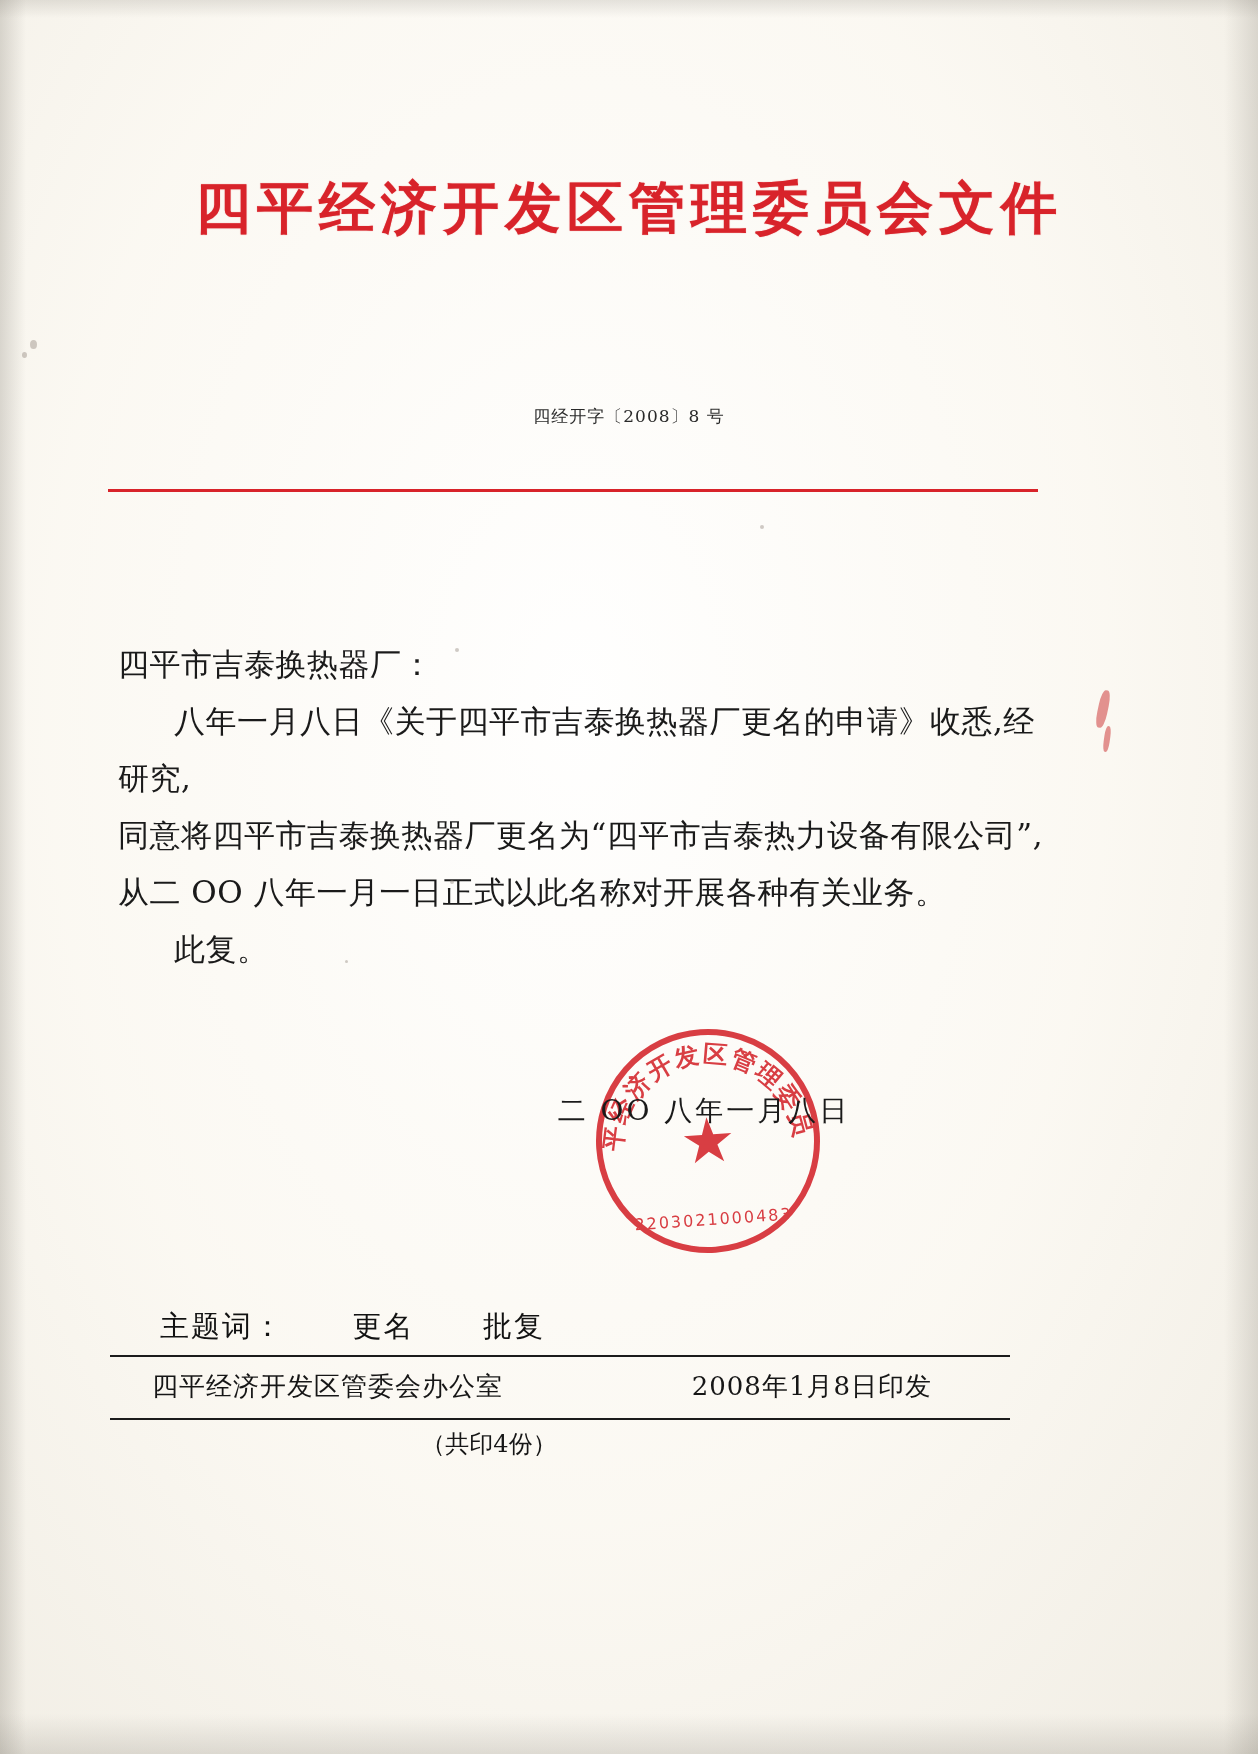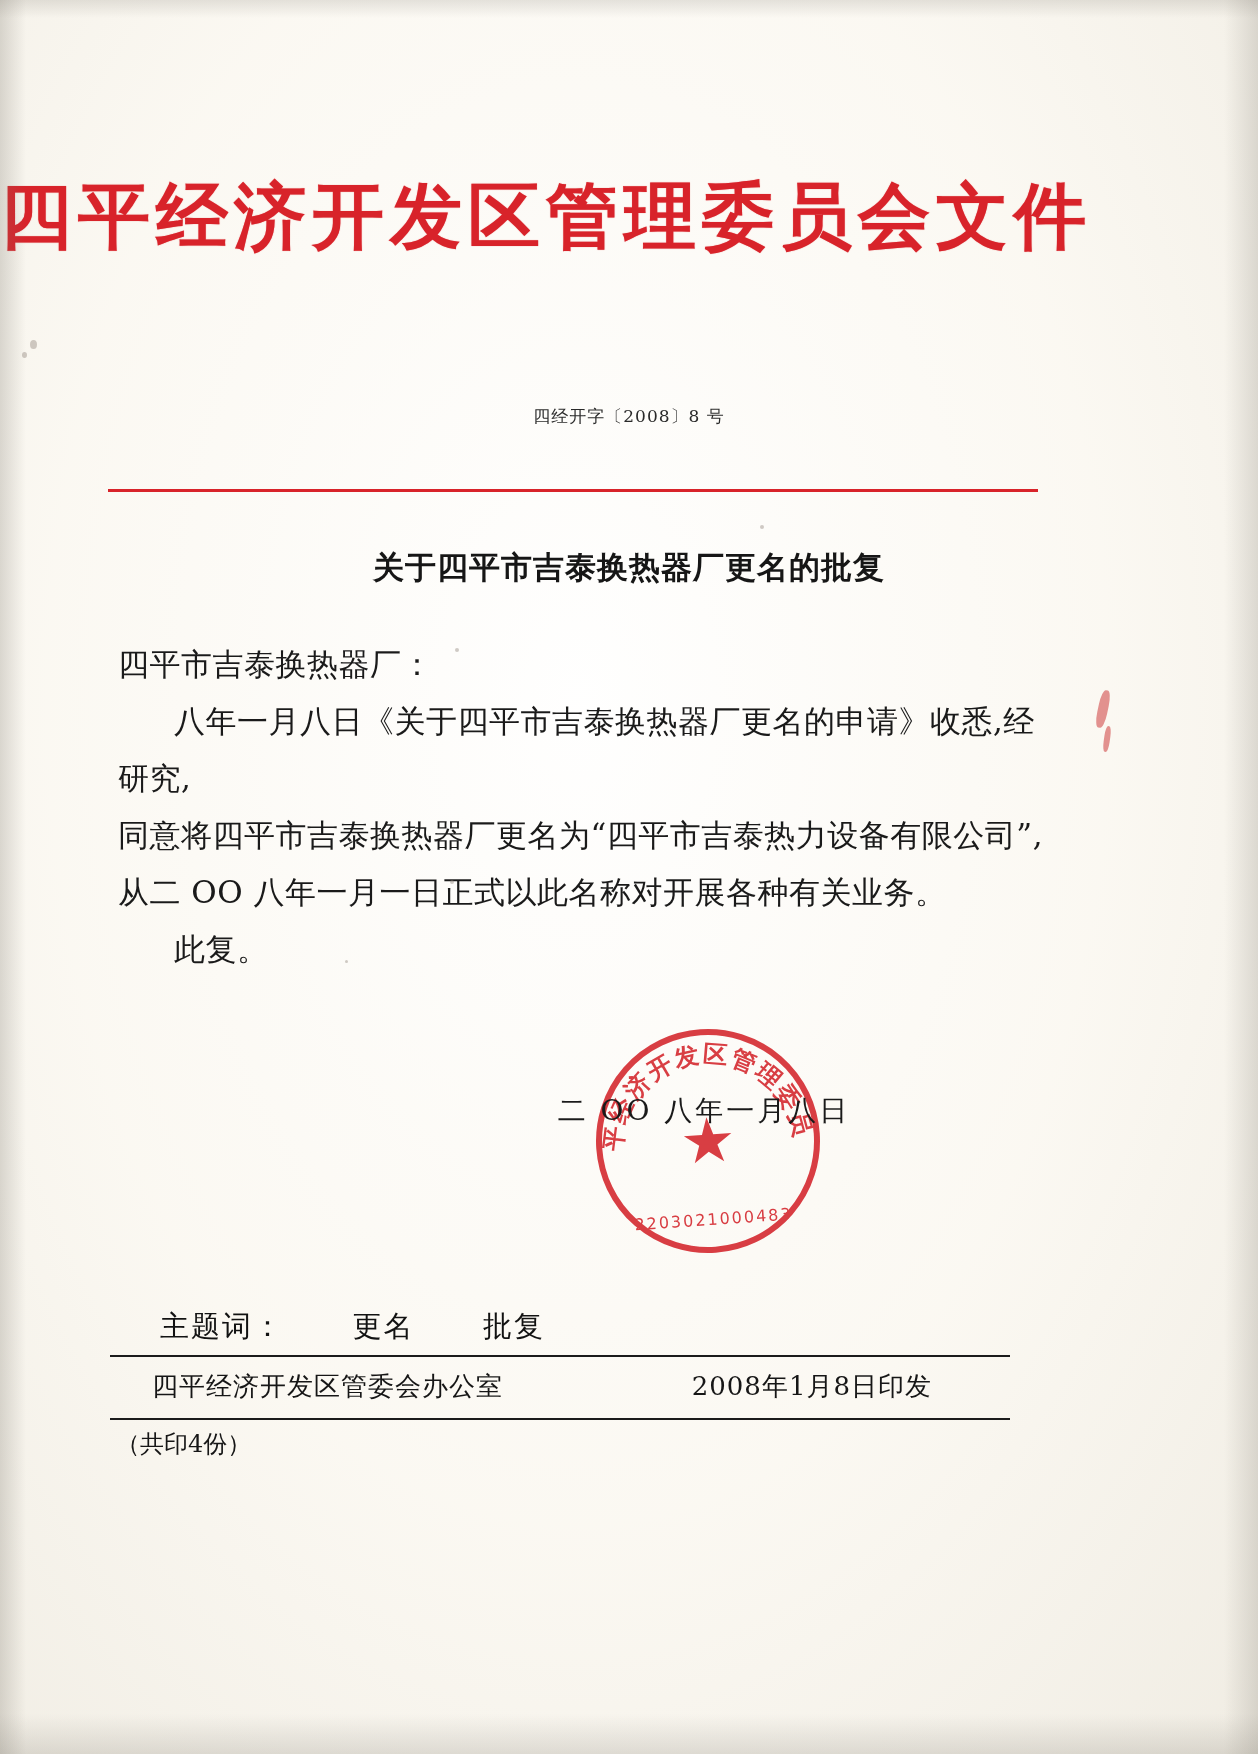--- a/index.html
+++ b/index.html
@@ -55,24 +55,25 @@
     position: absolute;
     inset: 0;
   }
 
   
   .masthead {
     position: absolute;
     top: 175px;
     left: 0;
     width: 100%;
+    text-align: center;
     color: #d8232a;
     font-family: "DejaVu Serif", "Liberation Serif", serif;
     font-weight: 700;
-    font-size: 72px;
+    font-size: 56px;
     letter-spacing: 6px;
     line-height: 1.15;
     white-space: nowrap;
     text-shadow: 0 0 1px rgba(216,35,42,0.6);
   }
 
   
   .doc-number {
     position: absolute;
     top: 405px;
@@ -240,23 +241,23 @@
     position: absolute;
     top: 1418px;
     left: 110px;
     width: 900px;
     height: 2px;
     background: #1b1b1b;
   }
   .copies {
     position: absolute;
     top: 1428px;
-    left: 116px;
+    left: 94px;
     width: 900px;
-    text-align: left;
+    text-align: center;
     padding-right: 110px;
     box-sizing: border-box;
     font-family: "DejaVu Serif", "Liberation Serif", serif;
     font-size: 24px;
     color: #161616;
   }
 
   
   .speck {
     position: absolute;
@@ -278,21 +279,20 @@
   <div class="paper-tint"></div>
 
   <div class="content">
 
     <div class="masthead">四平经济开发区管理委员会文件</div>
 
     <div class="doc-number">四经开字〔2008〕8 号</div>
 
     <div class="red-rule"></div>
 
-    <div class="doc-title">关于四平市吉泰换热器厂更名的批复</div>
 
     <div class="body-block">
       <p>四平市吉泰换热器厂：</p>
       <p class="indent2">八年一月八日《关于四平市吉泰换热器厂更名的申请》收悉,经研究,</p>
       <p>同意将四平市吉泰换热器厂更名为“四平市吉泰热力设备有限公司”,</p>
       <p>从二 OO 八年一月一日正式以此名称对开展各种有关业务。</p>
       <p class="indent2">此复。</p>
     </div>
 
     <div class="seal">

